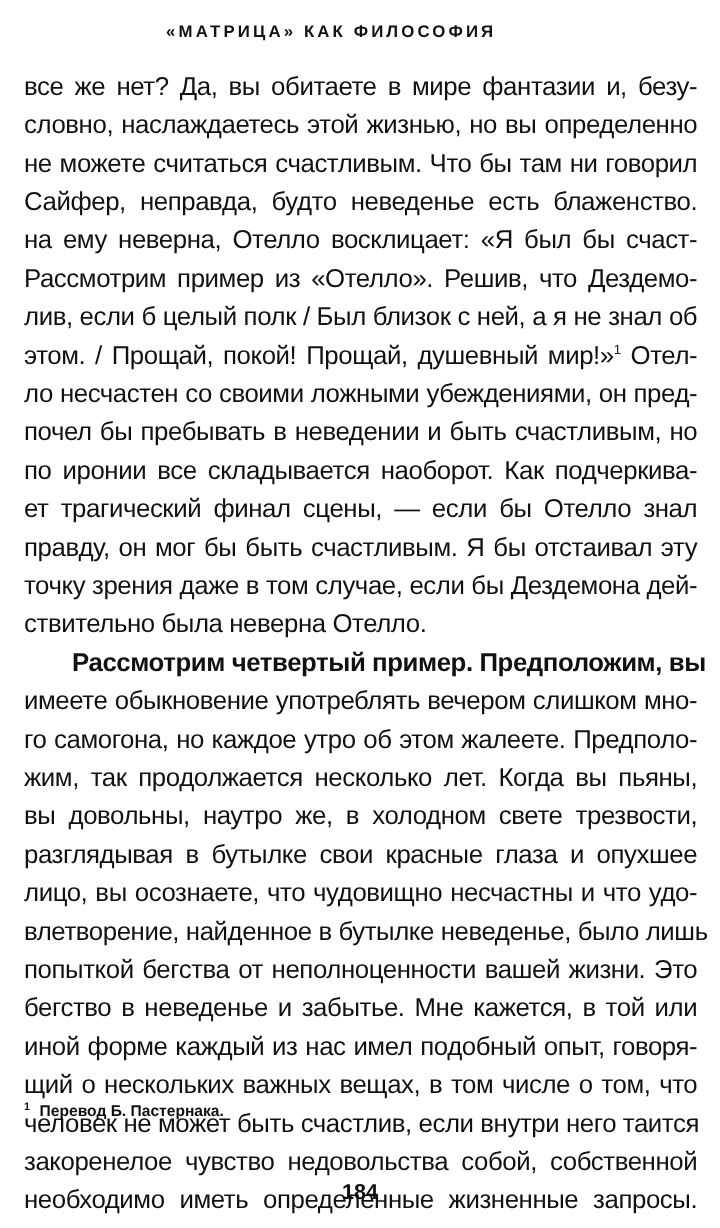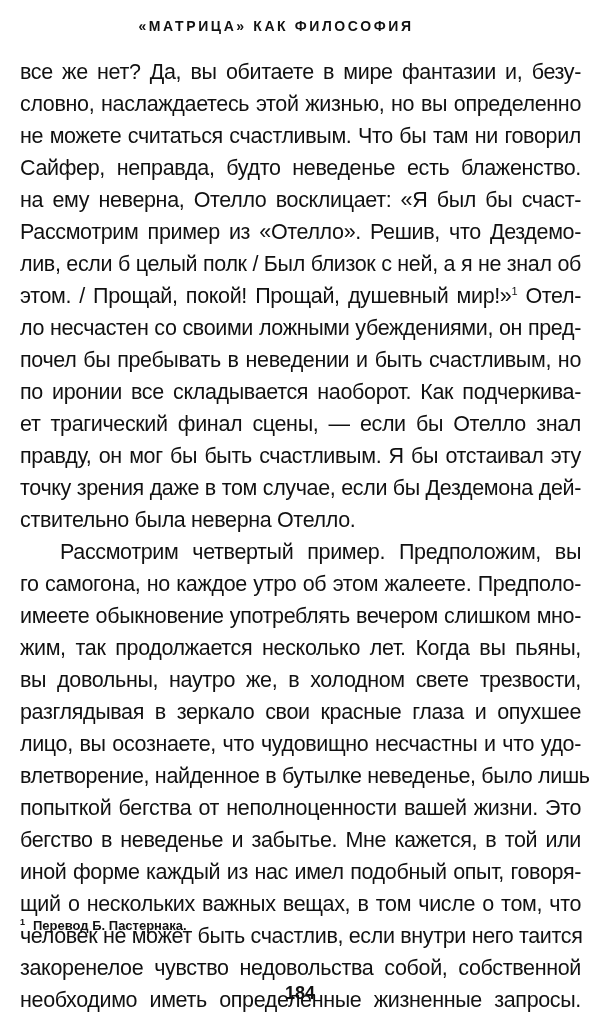--- a/index.html
+++ b/index.html
@@ -40,20 +40,21 @@
       white-space: nowrap;
       text-align: justify;
       text-align-last: justify;
       letter-spacing: -0.35px;
     }
     .line.last {
       text-align-last: left;
     }
     .line.indent {
       padding-left: 40px;
+      font-weight: bold;
     }
     .line sup, .footnote sup {
       font-size: 11px;
       line-height: 0;
       vertical-align: 8px;
     }
     .footnote {
       position: absolute;
       top: 913px;
       left: 20px;
@@ -97,25 +98,25 @@
     <span class="line">почел бы пребывать в неведении и быть счастливым, но</span>
     <span class="line">по иронии все складывается наоборот. Как подчеркива-</span>
     <span class="line">ет трагический финал сцены, — если бы Отелло знал</span>
     <span class="line">правду, он мог бы быть счастливым. Я бы отстаивал эту</span>
     <span class="line">точку зрения даже в том случае, если бы Дездемона дей-</span>
     <span class="line last">ствительно была неверна Отелло.</span>
   </div>
 
   <div>
     <span class="line indent">Рассмотрим четвертый пример. Предположим, вы</span>
+    <span class="line">имеете обыкновение употреблять вечером слишком мно-</span>
     <span class="line">го самогона, но каждое утро об этом жалеете. Предполо-</span>
-    <span class="line">имеете обыкновение употреблять вечером слишком мно-</span>
     <span class="line">жим, так продолжается несколько лет. Когда вы пьяны,</span>
     <span class="line">вы довольны, наутро же, в холодном свете трезвости,</span>
-    <span class="line">разглядывая в зеркало свои красные глаза и опухшее</span>
+    <span class="line">разглядывая в бутылке свои красные глаза и опухшее</span>
     <span class="line">лицо, вы осознаете, что чудовищно несчастны и что удо-</span>
     <span class="line">влетворение, найденное в бутылке неведенье, было лишь</span>
     <span class="line">попыткой бегства от неполноценности вашей жизни. Это</span>
     <span class="line">бегство в неведенье и забытье. Мне кажется, в той или</span>
     <span class="line">иной форме каждый из нас имел подобный опыт, говоря-</span>
     <span class="line">щий о нескольких важных вещах, в том числе о том, что</span>
     <span class="line">человек не может быть счастлив, если внутри него таится</span>
     <span class="line">закоренелое чувство недовольства собой, собственной</span>
     <span class="line">необходимо иметь определенные жизненные запросы.</span>
   </div>

